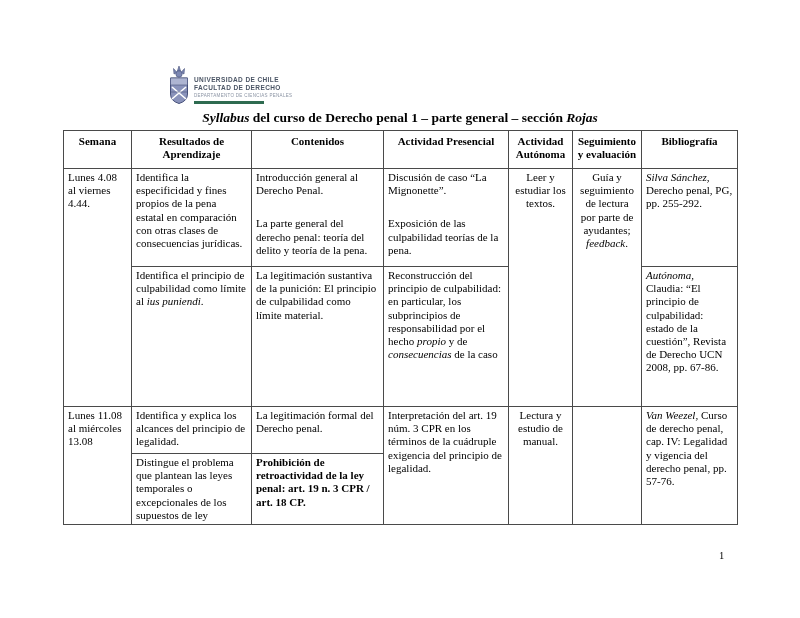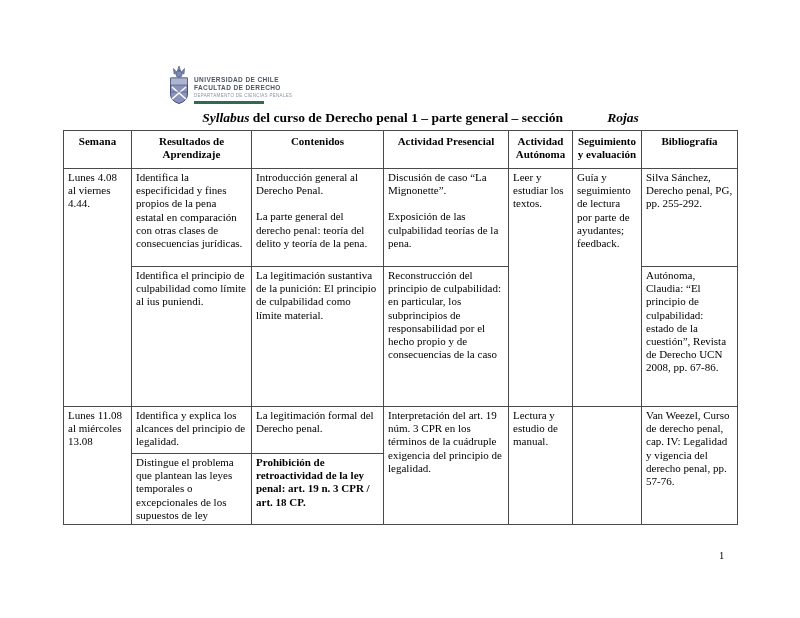--- a/index.html
+++ b/index.html
@@ -36,29 +36,29 @@
     border-collapse:collapse;table-layout:fixed;
     font-size:11px;line-height:1.2;
   }
   table.syllabus th,table.syllabus td{
     border:1px solid #4a4a4a;vertical-align:top;
     padding:2px 4px;overflow:hidden;
   }
   table.syllabus th{
     font-size:11px;font-weight:bold;text-align:center;padding-top:4px;
   }
-  td.vcenter{vertical-align:middle;}
+  td.vcenter{vertical-align:middle;text-align:center;}
   td.hcenter{}
   p.cellp{margin:0;}
-  p.cellp + p.cellp{margin-top:13px;}
+  p.cellp + p.cellp{margin-top:20px;}
 
   .rn-n{font-style:normal;}
-  .rn-i{}
+  .rn-i{font-style:italic;}
   .rn-b{font-weight:bold;text-align:right;}
-  .rn-bi{font-weight:bold;font-style:italic;margin-left:41px;}
+  .rn-bi{font-weight:bold;font-style:italic;}
 
   
   .page-number{position:absolute;left:719px;top:550px;font-size:10.5px;}
 </style>
 </head>
 <body>
 
 <div class="page">
 
   <div class="logo">

